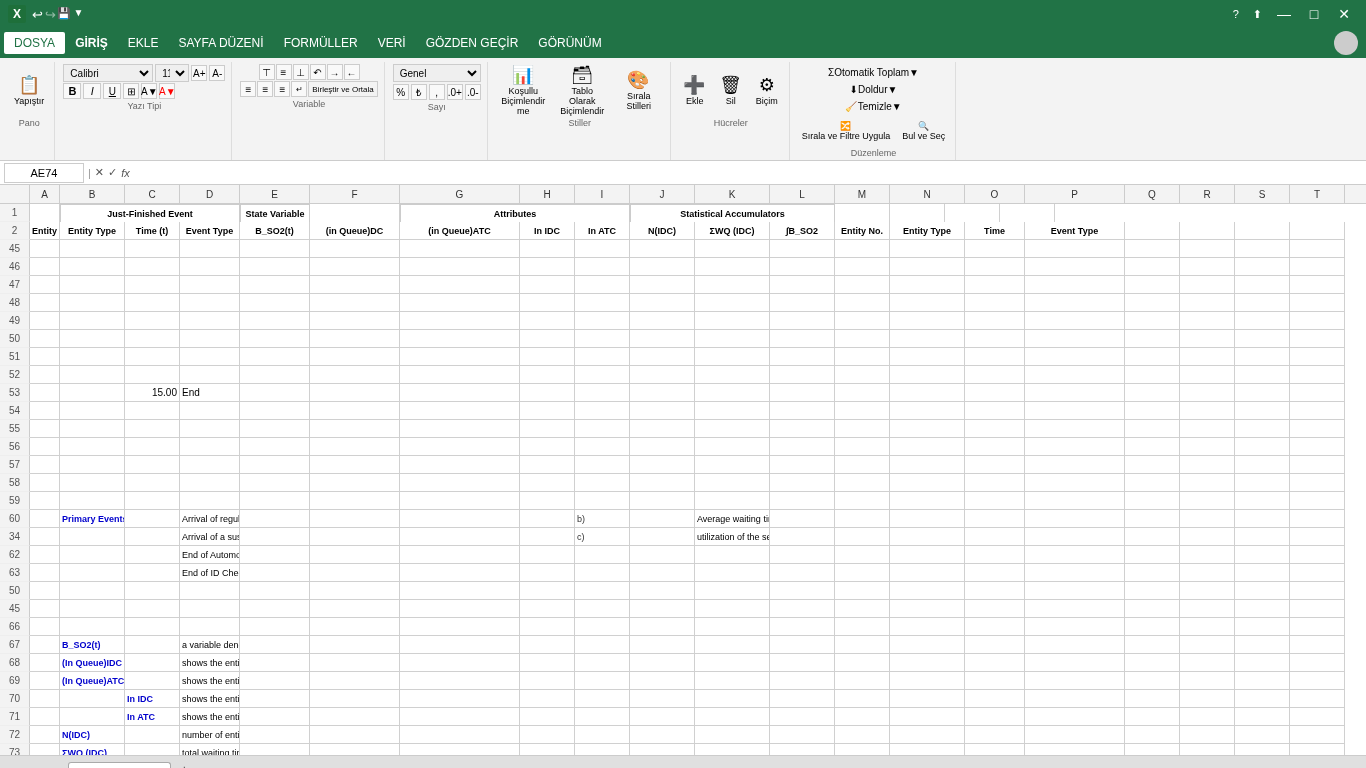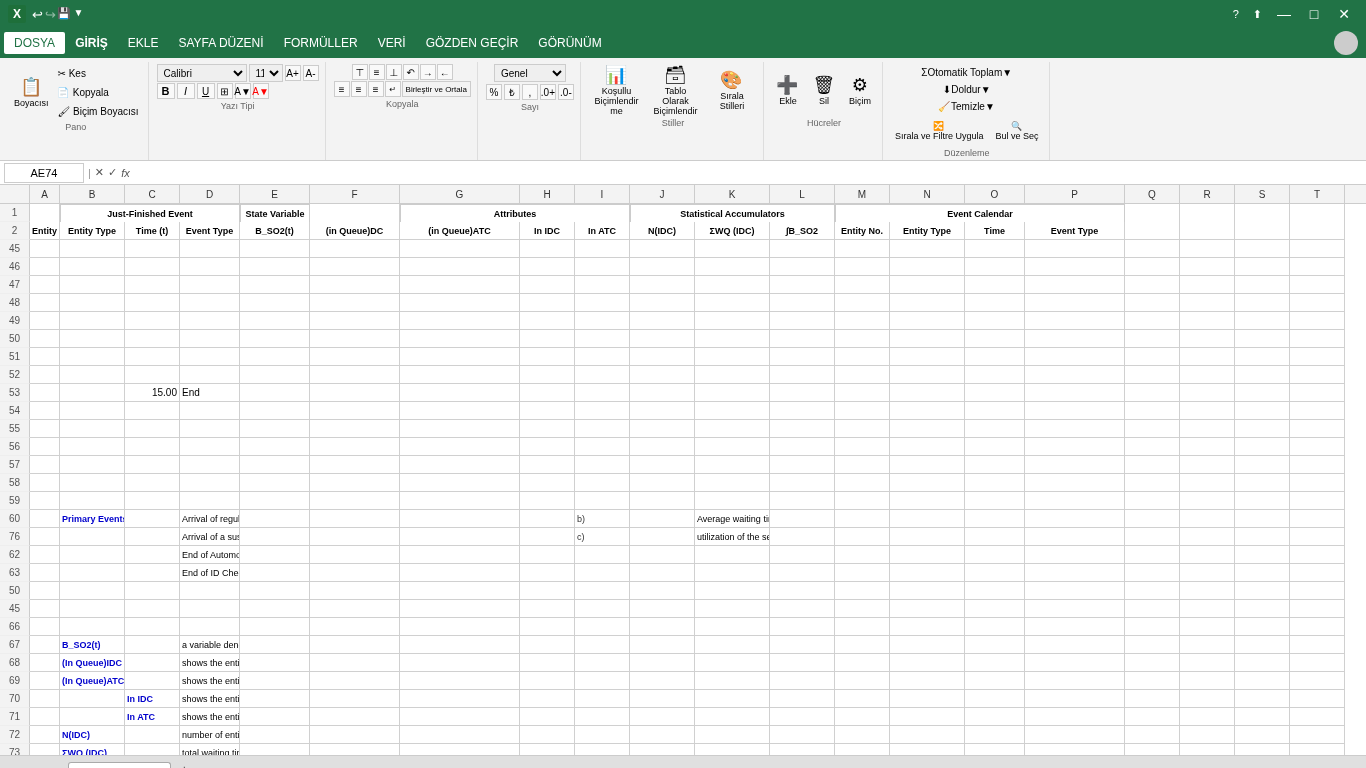--- a/index.html
+++ b/index.html
@@ -251,21 +251,21 @@
       cursor: pointer;
       font-size: 10px;
       background: #f9f9f9;
     }
     .bold-btn { font-weight: bold; font-size: 11px; }
     .italic-btn { font-style: italic; font-size: 11px; }
 
     .align-row { display: flex; gap: 1px; }
 
     .number-format-box {
-      width: 72px;
+      width: 88px;
       height: 18px;
       border: 1px solid #ccc;
       font-size: 10px;
       padding: 0 2px;
     }
 
     
     .cw-A { width: 30px; }
     .cw-B { width: 65px; }
     .cw-C { width: 55px; }
@@ -332,26 +332,21 @@
   </div>
 </div>
 
 <div id="ribbon">
   <div class="ribbon-row">
 
     <div class="ribbon-group">
       <div class="ribbon-tools">
         <div class="ribbon-btn" style="height:52px;">
           <span class="icon">📋</span>
-          <span class="label">Boyacısı</span>
-        </div>
-        <div style="display:flex;flex-direction:column;gap:1px;">
-          <div class="ribbon-btn-small">✂ Kes</div>
-          <div class="ribbon-btn-small">📄 Kopyala</div>
-          <div class="ribbon-btn-small">🖌 Biçim Boyacısı</div>
+          <span class="label">Yapıştır</span>
         </div>
       </div>
       <div class="ribbon-group-title">Pano</div>
     </div>
 
     <div class="ribbon-group" style="min-width:150px;">
       <div class="ribbon-tools">
         <div class="font-controls">
           <div class="font-row">
             <select class="font-name-box">
@@ -387,21 +382,21 @@
           <div class="small-btn">←</div>
         </div>
         <div class="align-row">
           <div class="small-btn">≡</div>
           <div class="small-btn">≡</div>
           <div class="small-btn">≡</div>
           <div class="small-btn" style="font-size:8px;">↵</div>
           <div style="border:1px solid #ccc;font-size:8px;padding:1px 3px;cursor:pointer;height:16px;display:flex;align-items:center;">Birleştir ve Ortala</div>
         </div>
       </div>
-      <div class="ribbon-group-title">Kopyala</div>
+      <div class="ribbon-group-title">Variable</div>
     </div>
 
     <div class="ribbon-group" style="min-width:100px;">
       <div class="ribbon-tools" style="flex-direction:column;gap:2px;">
         <select class="number-format-box">
           <option>Genel</option>
         </select>
         <div style="display:flex;gap:2px;align-items:center;">
           <div class="small-btn">%</div>
           <div class="small-btn">₺</div>
@@ -509,21 +504,20 @@
         <div class="cell merged-header" style="width:180px;border-bottom:none;font-weight:bold;font-size:9px;justify-content:center;">Just-Finished Event</div>
 
         <div class="cell merged-header" style="width:70px;border-bottom:none;font-size:9px;justify-content:center;">State Variable</div>
 
         <div class="cell cw-F merged-top" style="border-bottom:none;"></div>
 
         <div class="cell merged-header" style="width:230px;border-bottom:none;font-weight:bold;font-size:9px;justify-content:center;">Attributes</div>
 
         <div class="cell merged-header" style="width:205px;border-bottom:none;font-weight:bold;font-size:9px;justify-content:center;">Statistical Accumulators</div>
 
-        <div class="cell merged-header" style="width:290px;border-bottom:none;font-weight:bold;font-size:9px;justify-content:center;">Event Calendar</div>
         <div class="cell cw-Q merged-top" style="border-bottom:none;"></div>
         <div class="cell cw-R merged-top" style="border-bottom:none;"></div>
         <div class="cell cw-S merged-top" style="border-bottom:none;"></div>
         <div class="cell cw-T merged-top" style="border-bottom:none;"></div>
       </div>
 
       <div class="grid-row">
         <div class="row-num">2</div>
         <div class="cell cw-A center" style="font-size:9px;font-weight:bold;justify-content:center;">Entity</div>
         <div class="cell cw-B center" style="font-size:9px;font-weight:bold;justify-content:center;">Entity Type</div>
@@ -913,21 +907,21 @@
             <div class="cell cw-M" style="font-size: 9px;"></div>
             <div class="cell cw-N" style="font-size: 9px;"></div>
             <div class="cell cw-O" style="font-size: 9px;"></div>
             <div class="cell cw-P" style="font-size: 9px;"></div>
             <div class="cell cw-Q" style="font-size: 9px;"></div>
             <div class="cell cw-R" style="font-size: 9px;"></div>
             <div class="cell cw-S" style="font-size: 9px;"></div>
             <div class="cell cw-T" style="font-size: 9px;"></div>
           </div>
           <div class="grid-row">
-            <div class="row-num">76</div>
+            <div class="row-num">34</div>
             <div class="cell cw-A" style="font-size: 9px;"></div>
             <div class="cell cw-B" style="font-size: 9px;"></div>
             <div class="cell cw-C" style="font-size: 9px;"></div>
             <div class="cell cw-D" style="font-size: 9px;">Arrival of a suspicious cars (SC_Arr)</div>
             <div class="cell cw-E" style="font-size: 9px;"></div>
             <div class="cell cw-F" style="font-size: 9px;"></div>
             <div class="cell cw-G" style="font-size: 9px;"></div>
             <div class="cell cw-H" style="font-size: 9px;"></div>
             <div class="cell cw-I" style="font-size: 9px; color: rgb(51, 51, 51);">c)</div>
             <div class="cell cw-J" style="font-size: 9px;"></div>

